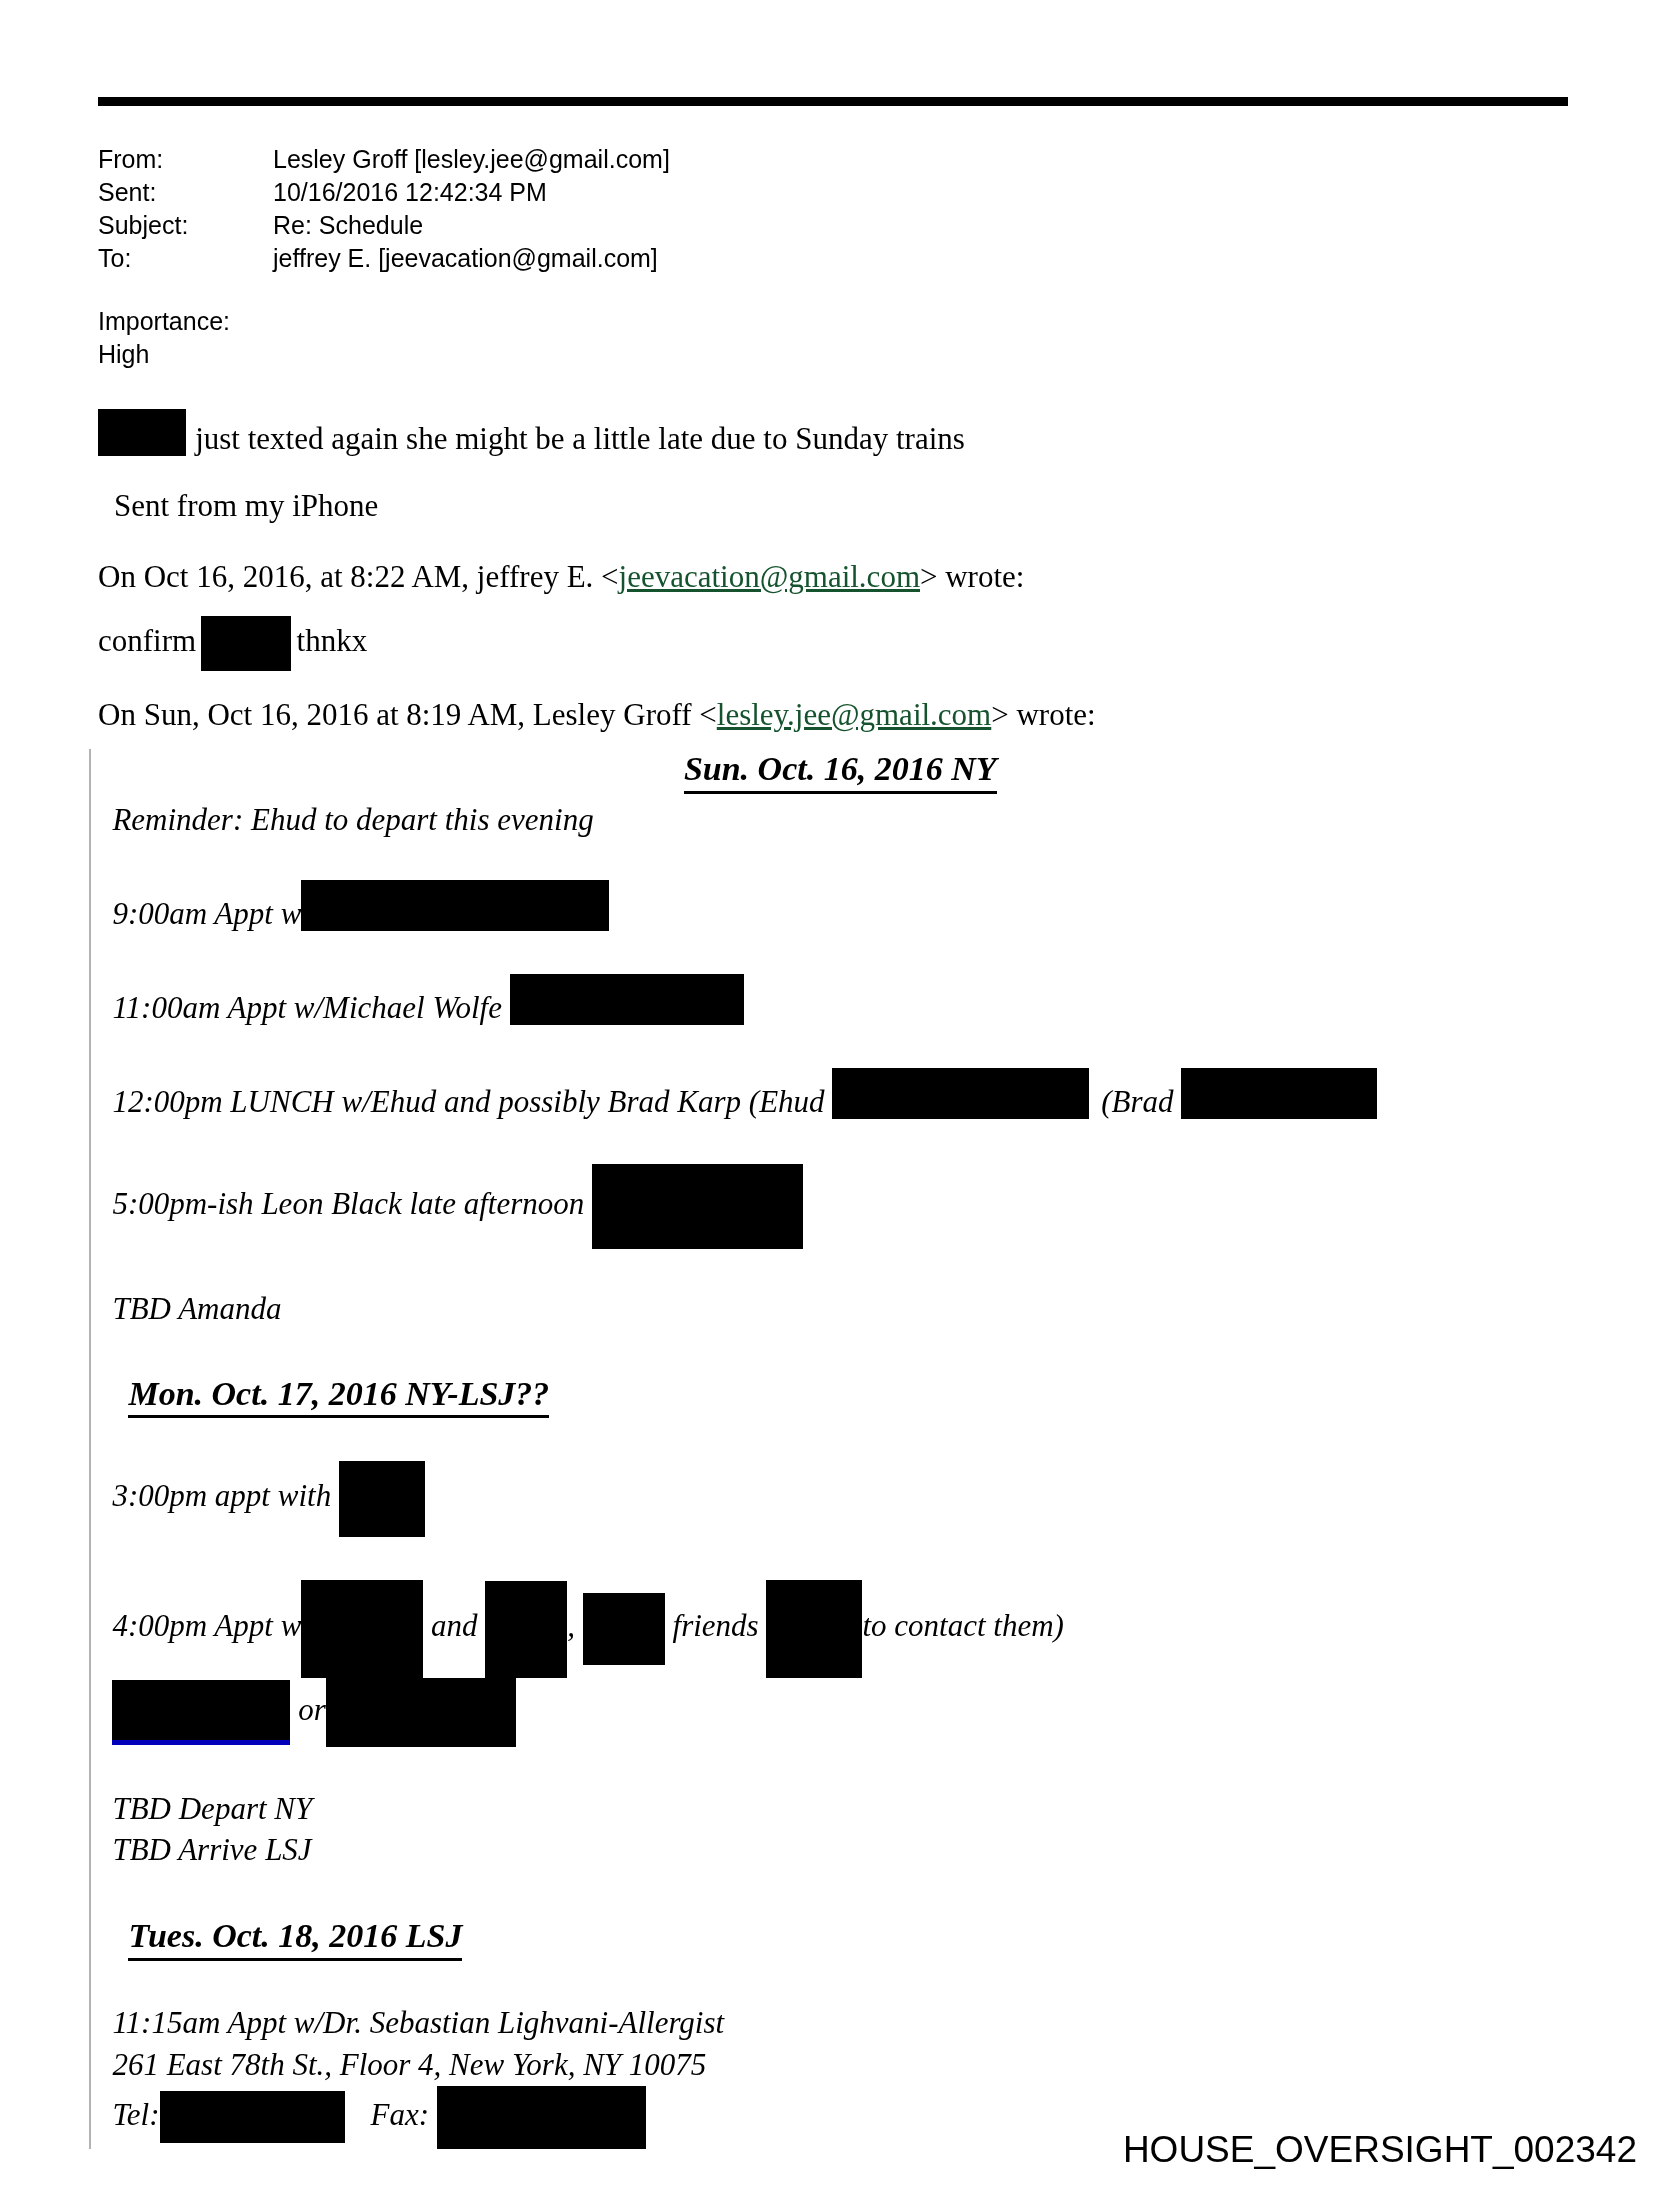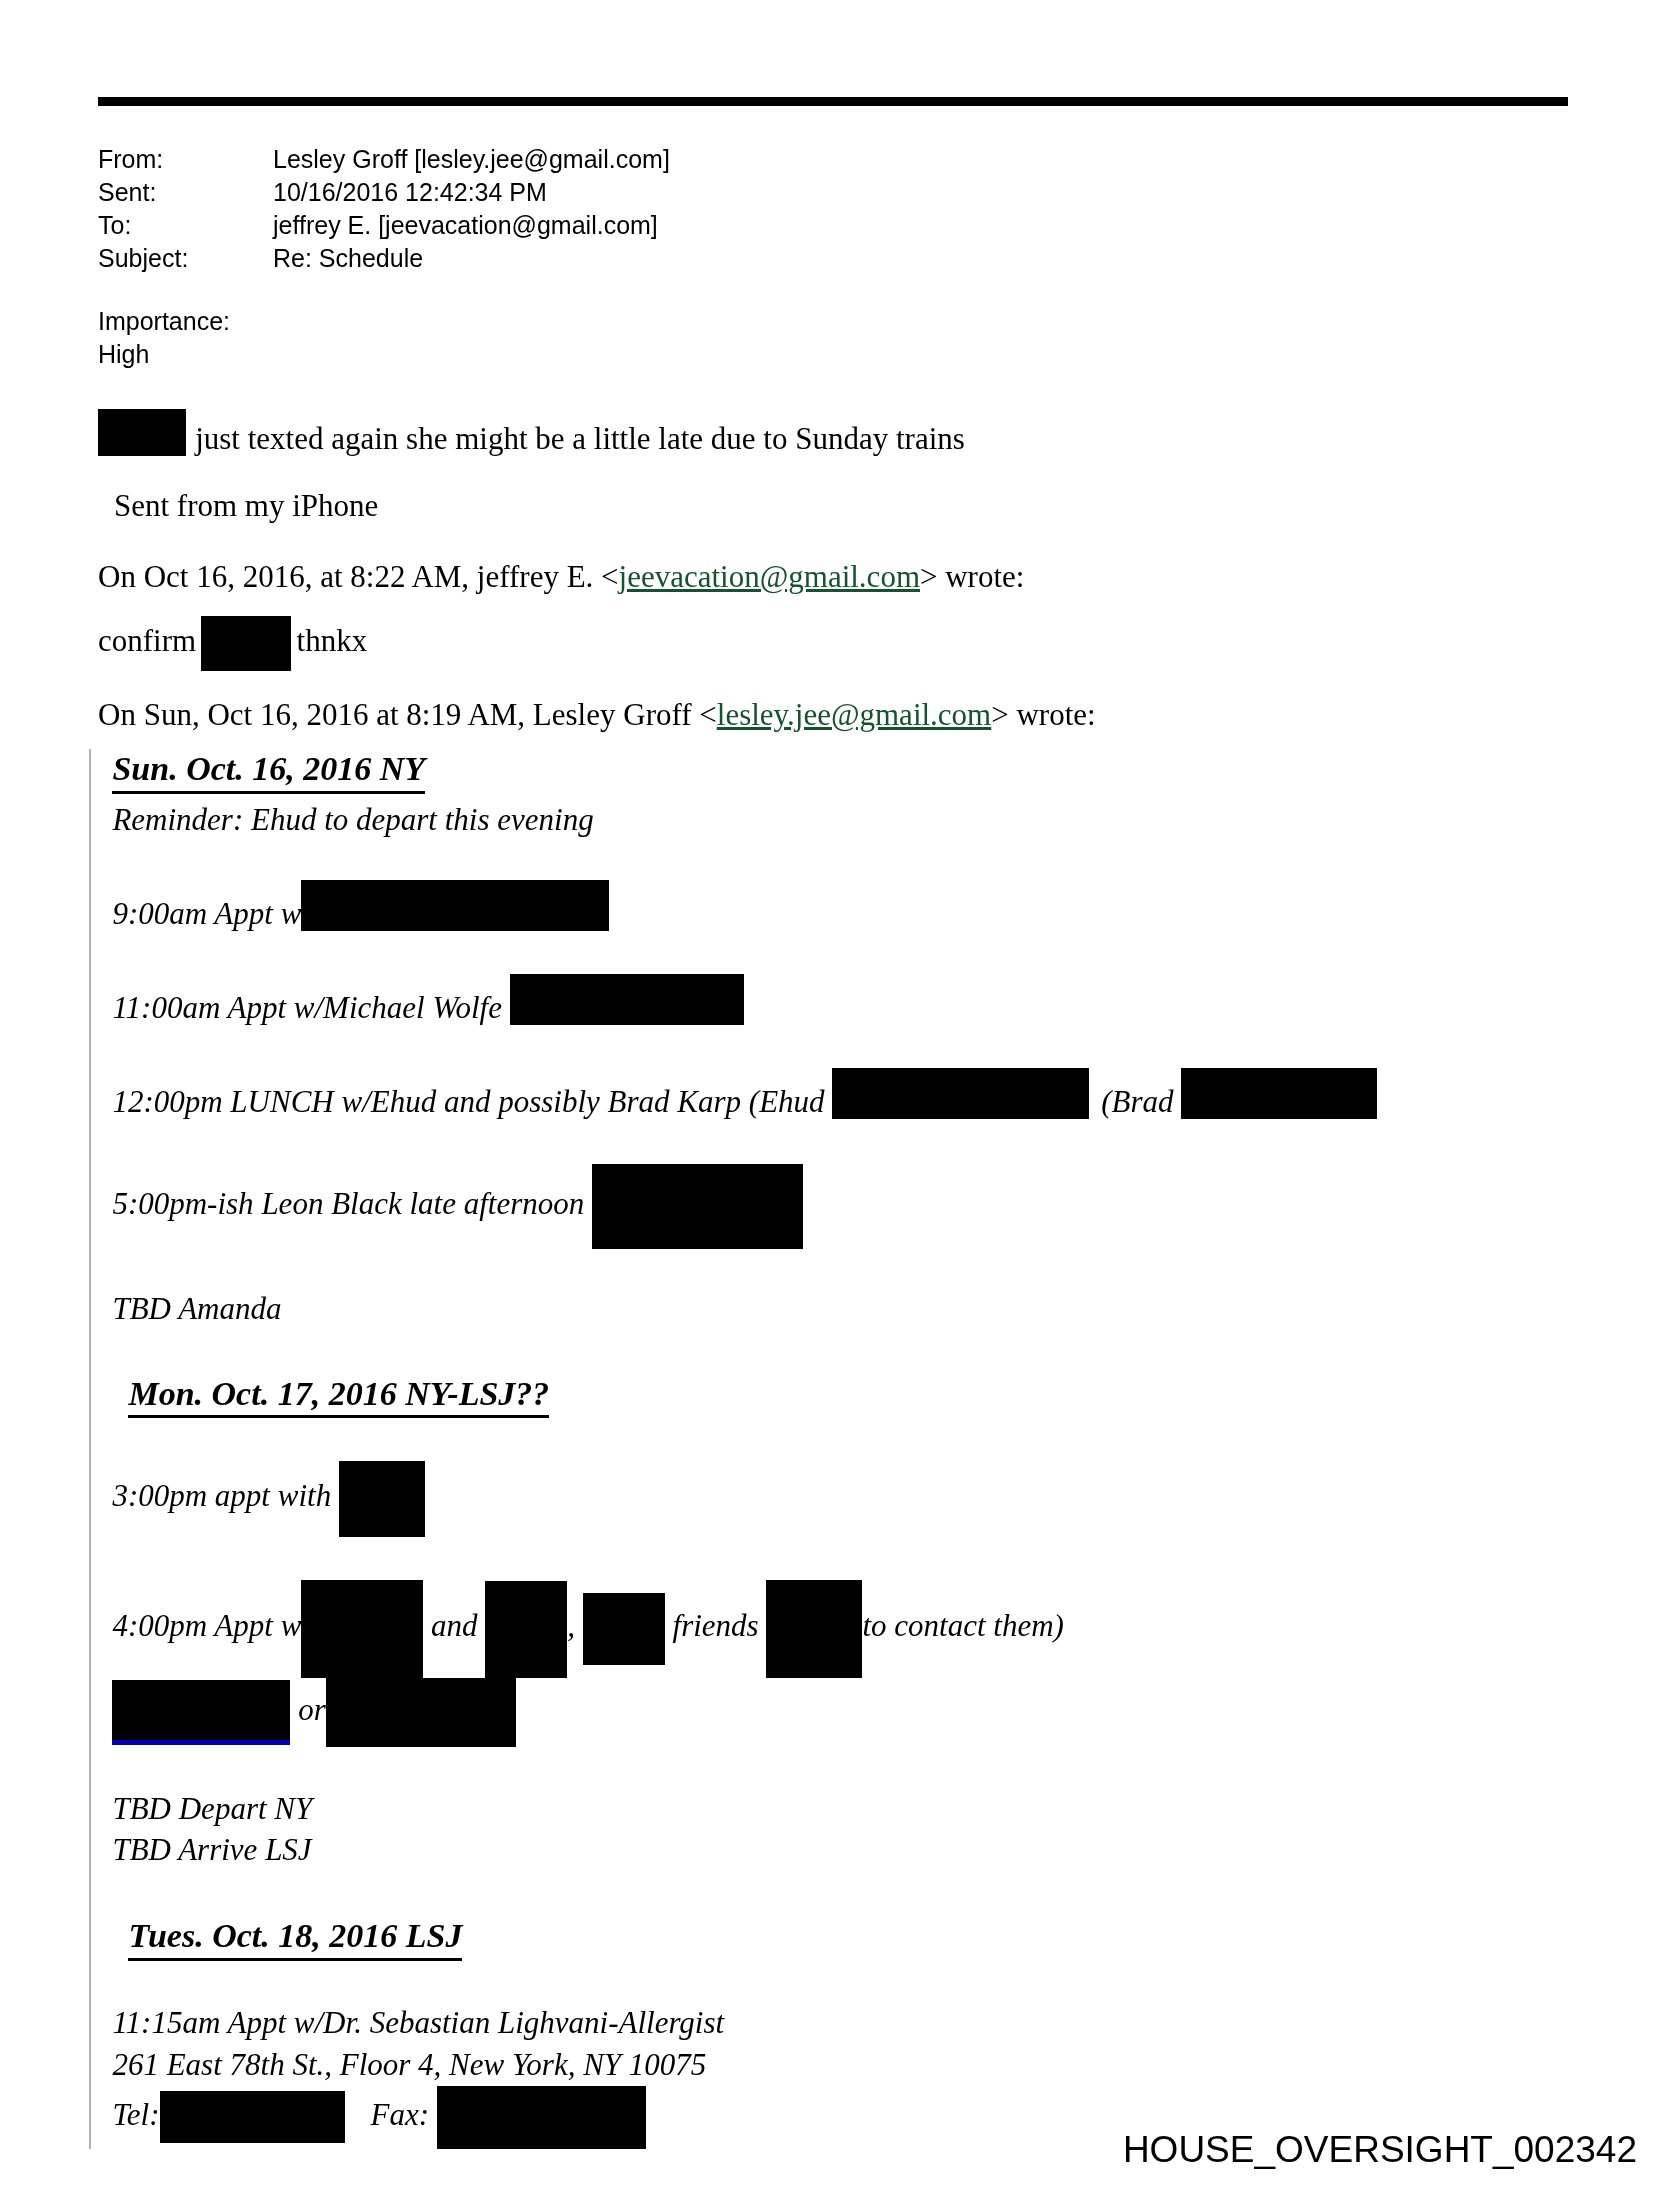--- a/index.html
+++ b/index.html
@@ -37,21 +37,21 @@
     font-style:italic;
     font-size:31px; line-height:38px;
   }
   .day-head {
     display:inline-block;
     font-weight:bold; font-size:34px; line-height:39px;
     border-bottom:3.9px solid #000;
     padding-bottom:2.6px;
   }
   .day-head-wrap { margin:46px 16px 0; }
-  .day-head-wrap.first { margin:3.9px 0 0; }
+  .day-head-wrap.first { margin:3.9px 0 0;text-align:center; }
   .reminder { margin:6.5px 0 0; }
   .entry { margin:41px 0 0; }
   .entry.tall { margin:43px 0 0; }
   .tbd-block { margin:41px 0 0; line-height:41px; }
   .final-block { margin:41px 0 0; line-height:42px; }
   .t { font-weight:normal; }
 
   
   .redact { display:inline-block; background:#000; vertical-align:text-bottom; }
   .r-p1   { width:88px; height:47px; margin-right:9.2px; }
@@ -89,26 +89,26 @@
   <div class="hdr">
     <div class="hdr-row">
       <span class="hdr-label">From:</span>
       <span class="hdr-value">Lesley Groff [lesley.jee@gmail.com]</span>
     </div>
     <div class="hdr-row">
       <span class="hdr-label">Sent:</span>
       <span class="hdr-value">10/16/2016 12:42:34 PM</span>
     </div>
     <div class="hdr-row">
+      <span class="hdr-label">Subject:</span>
+      <span class="hdr-value">Re: Schedule</span>
+    </div>
+    <div class="hdr-row">
       <span class="hdr-label">To:</span>
       <span class="hdr-value">jeffrey E. [jeevacation@gmail.com]</span>
-    </div>
-    <div class="hdr-row">
-      <span class="hdr-label">Subject:</span>
-      <span class="hdr-value">Re: Schedule</span>
     </div>
     <div class="hdr-row importance">
       <span class="hdr-label">Importance:</span>
       <span class="hdr-value">High</span>
     </div>
   </div>
 
   <div class="bodytxt">
 
     <p class="p1"><span class="redact r-p1"></span><span>just texted again she might be a little late due to Sunday trains</span></p>

